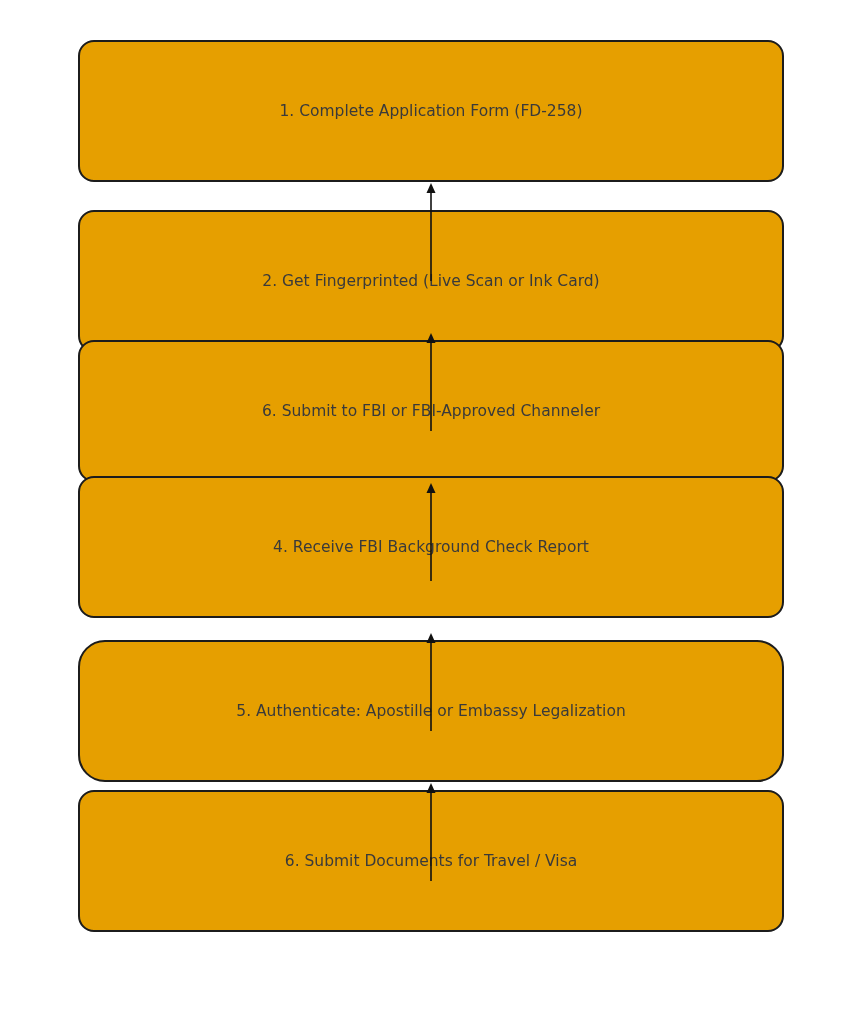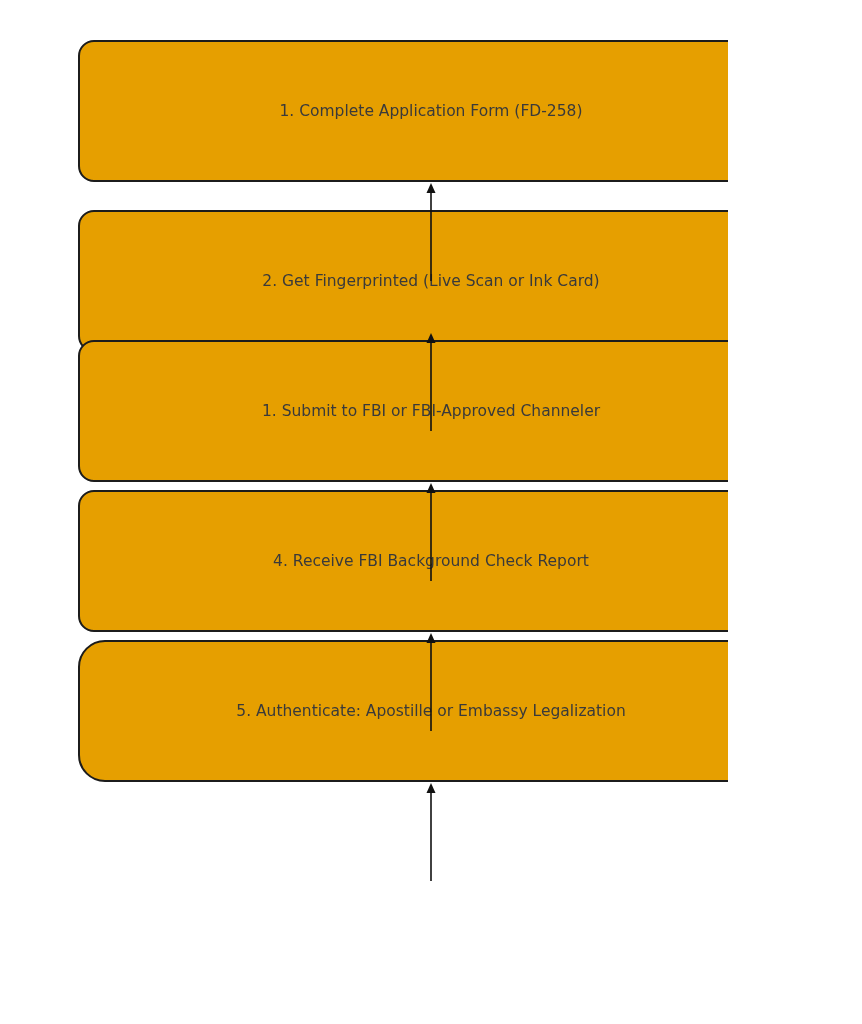--- a/index.html
+++ b/index.html
@@ -2,21 +2,21 @@
 <html style="--box_fill: #E69F00; --box_border: #1c1c1c; --text: #3a3a3a; --arrow: #111111; --background: #ffffff;"><head>
 <meta charset="utf-8">
 <style>
   html, body {
     margin: 0;
     padding: 0;
     background: #ffffff;
   }
   .canvas {
     position: relative;
-    width: 728px;
+    width: 862px;
     height: 1024px;
     background: var(--background, #ffffff);
     overflow: hidden;
     font-family: "DejaVu Sans", "Liberation Sans", sans-serif;
   }
   .step-box {
     position: absolute;
     left: 78px;
     width: 706px;
     height: 142px;
@@ -31,21 +31,21 @@
   .step-box .step-label {
     font-size: 15.5px;
     line-height: 1.2;
     color: var(--text, #3a3a3a);
     text-align: center;
     white-space: nowrap;
   }
   .box-1 { top: 40px;  }
   .box-2 { top: 190px; margin-top: 20px; }
   .box-3 { top: 340px; }
-  .box-4 { top: 490px; }
+  .box-4 { top: 476px; }
   .box-5 { top: 640px; border-radius: 27px; }
   .box-6 { top: 790px; }
   .arrows-overlay {
     position: absolute;
     top: 0;
     left: 0;
     pointer-events: none;
   }
   .arrow-line {
     stroke: var(--arrow, #111111);
@@ -63,31 +63,34 @@
 
   <div class="step-box box-1">
     <span class="step-label">1. Complete Application Form (FD-258)</span>
   </div>
 
   <div class="step-box box-2">
     <span class="step-label">2. Get Fingerprinted (Live Scan or Ink Card)</span>
   </div>
 
   <div class="step-box box-3">
-    <span class="step-label">1. Submit to FBI or FBI-Approved Channeler</span>
+    <span class="step-label">6. Submit to FBI or FBI-Approved Channeler</span>
   </div>
 
   <div class="step-box box-4">
     <span class="step-label">4. Receive FBI Background Check Report</span>
   </div>
 
   <div class="step-box box-5">
     <span class="step-label">5. Authenticate: Apostille or Embassy Legalization</span>
   </div>
 
+  <div class="step-box box-6">
+    <span class="step-label">6. Submit Documents for Travel / Visa</span>
+  </div>
 
   <svg class="arrows-overlay" width="862" height="1024" viewBox="0 0 862 1024">
 
     <g>
       <line class="arrow-line" x1="431" y1="281" x2="431" y2="192"></line>
       <polygon class="arrow-head" points="426.5,193 435.5,193 431,183"></polygon>
     </g>
 
     <g>
       <line class="arrow-line" x1="431" y1="431" x2="431" y2="342"></line>

